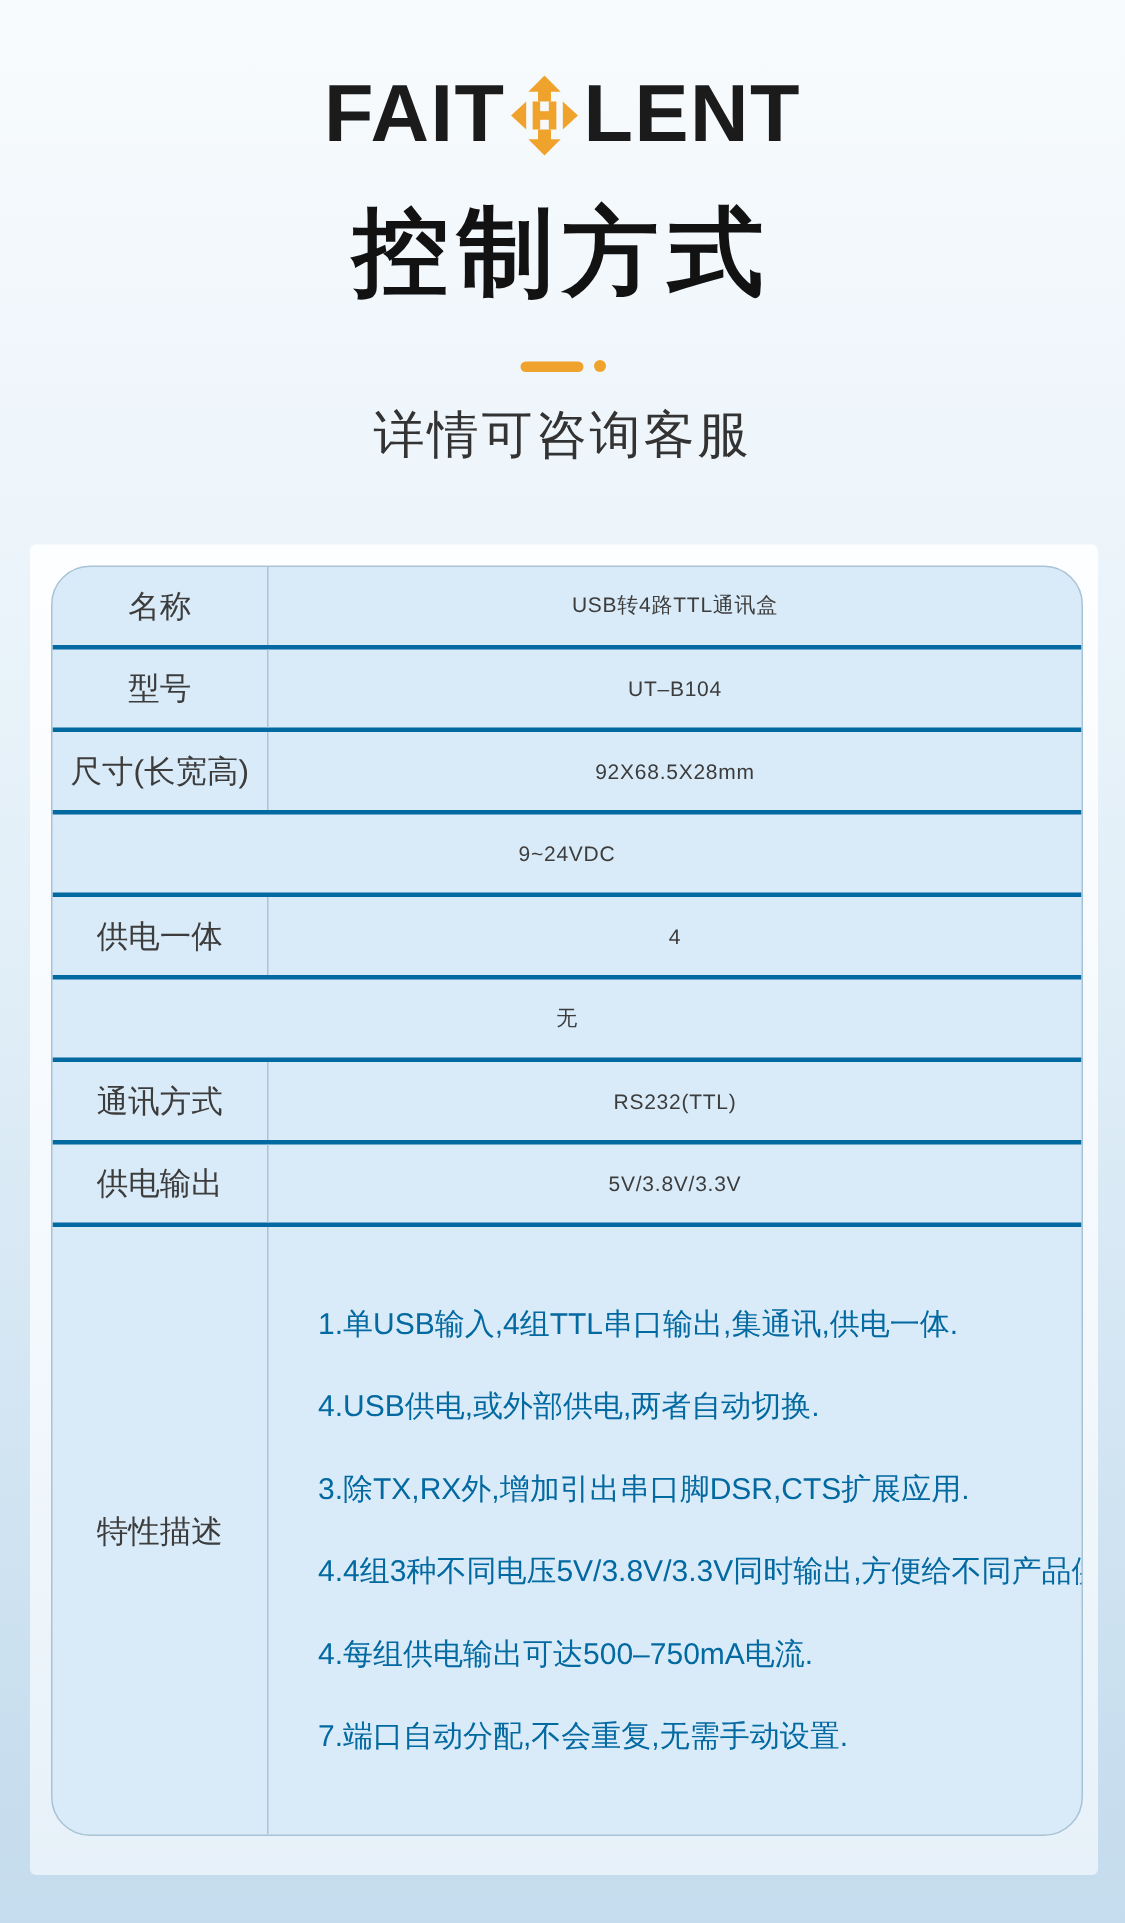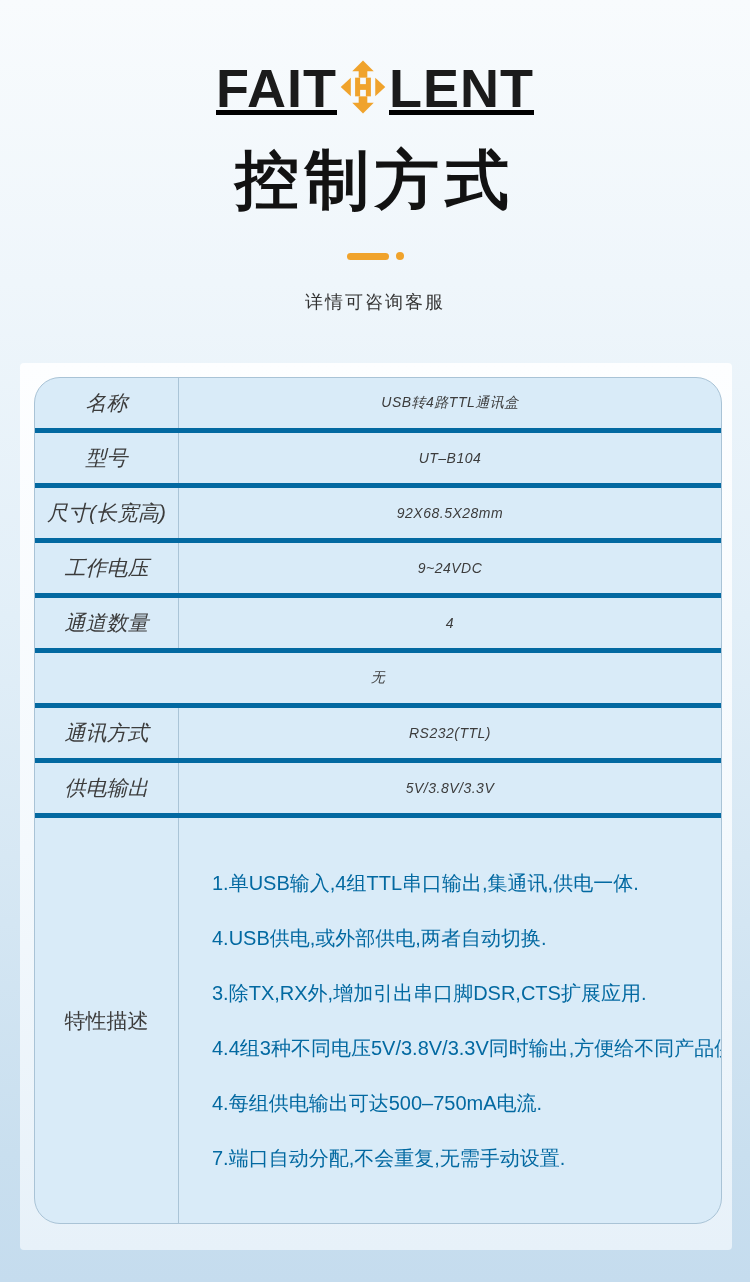--- a/index.html
+++ b/index.html
@@ -6,22 +6,22 @@
   body { font-family:"Liberation Sans", sans-serif; }
   .page {
     position:relative;
     width:750px; height:1282px;
     overflow:hidden;
     background:linear-gradient(180deg,#f8fbfd 0%, #eff6fb 22%, #e2eff8 48%, #d4e6f3 72%, #c9dfef 90%, #c5dcee 100%);
   }
 
   
   .logo-row {
-    display:flex; align-items:flex-end; justify-content:center;
-    padding-top:60px; height:56px;text-decoration:underline;
+    display:flex; align-items:flex-start; justify-content:center;
+    padding-top:48px; height:56px;
   }
   .logo-text {
     font-size:54px; line-height:56px; font-weight:800;
     color:#1b1b1b; letter-spacing:1px;
   }
   .logo-icon { display:block; width:46px; height:58px; margin:0 3px; }
 
   .page-title {
     margin-top:32px;
     text-align:center;
@@ -34,21 +34,21 @@
     margin-top:40px;
     display:flex; align-items:center; justify-content:center; gap:7px;
     height:8px;
   }
   .divider-bar { width:42px; height:7px; border-radius:4px; }
   .divider-dot { width:8px; height:8px; border-radius:50%; }
 
   .subtitle {
     margin-top:28px;
     text-align:center;
-    font-size:18px; line-height:28px;
+    font-size:34px; line-height:28px;
     color:#333333; letter-spacing:2px; font-weight:500;
   }
 
   
   .card {
     position:absolute; left:20px; top:363px;
     width:712px; height:887px;
     background:linear-gradient(180deg,#fdfeff 0%, #f4f9fd 55%, #e7f1f9 100%);
     border-radius:4px;
   }
@@ -59,22 +59,21 @@
     background:#d9ebf8;
     border:1px solid #a9c3d6;
     border-radius:26px;
     overflow:hidden;
     display:flex; flex-direction:column;
   }
   .spec-row {
     display:flex;
     height:55px; flex:0 0 55px;
     box-sizing:border-box;
-    border-bottom:5px solid #0369a1;
-    font-style:italic;
+    border-bottom:3px solid #0369a1;
   }
   .cell { display:flex; align-items:center; justify-content:center; box-sizing:border-box; }
   .cell-label {
     width:144px; flex:0 0 144px;
     border-right:1px solid #aac4d7;
     font-size:21px; color:#3c3c3c;
   }
   .cell-value { flex:1; font-size:14px; color:#3c3c3c; letter-spacing:0.5px; }
 
   .feature-row { flex:1; display:flex; }
@@ -137,26 +136,25 @@
     <div class="cell cell-label">型号</div>
     <div class="cell cell-value">UT–B104</div>
   </div>
 
   <div class="spec-row">
     <div class="cell cell-label">尺寸(长宽高)</div>
     <div class="cell cell-value">92X68.5X28mm</div>
   </div>
 
   <div class="spec-row">
-    <div class="cell cell-label">工作电压</div>
     <div class="cell cell-value">9~24VDC</div>
   </div>
 
   <div class="spec-row">
-    <div class="cell cell-label">通道数量</div>
+    <div class="cell cell-label">供电一体</div>
     <div class="cell cell-value">4</div>
   </div>
 
   <div class="spec-row">
     <div class="cell cell-value">无</div>
   </div>
 
   <div class="spec-row">
     <div class="cell cell-label">通讯方式</div>
     <div class="cell cell-value">RS232(TTL)</div>

